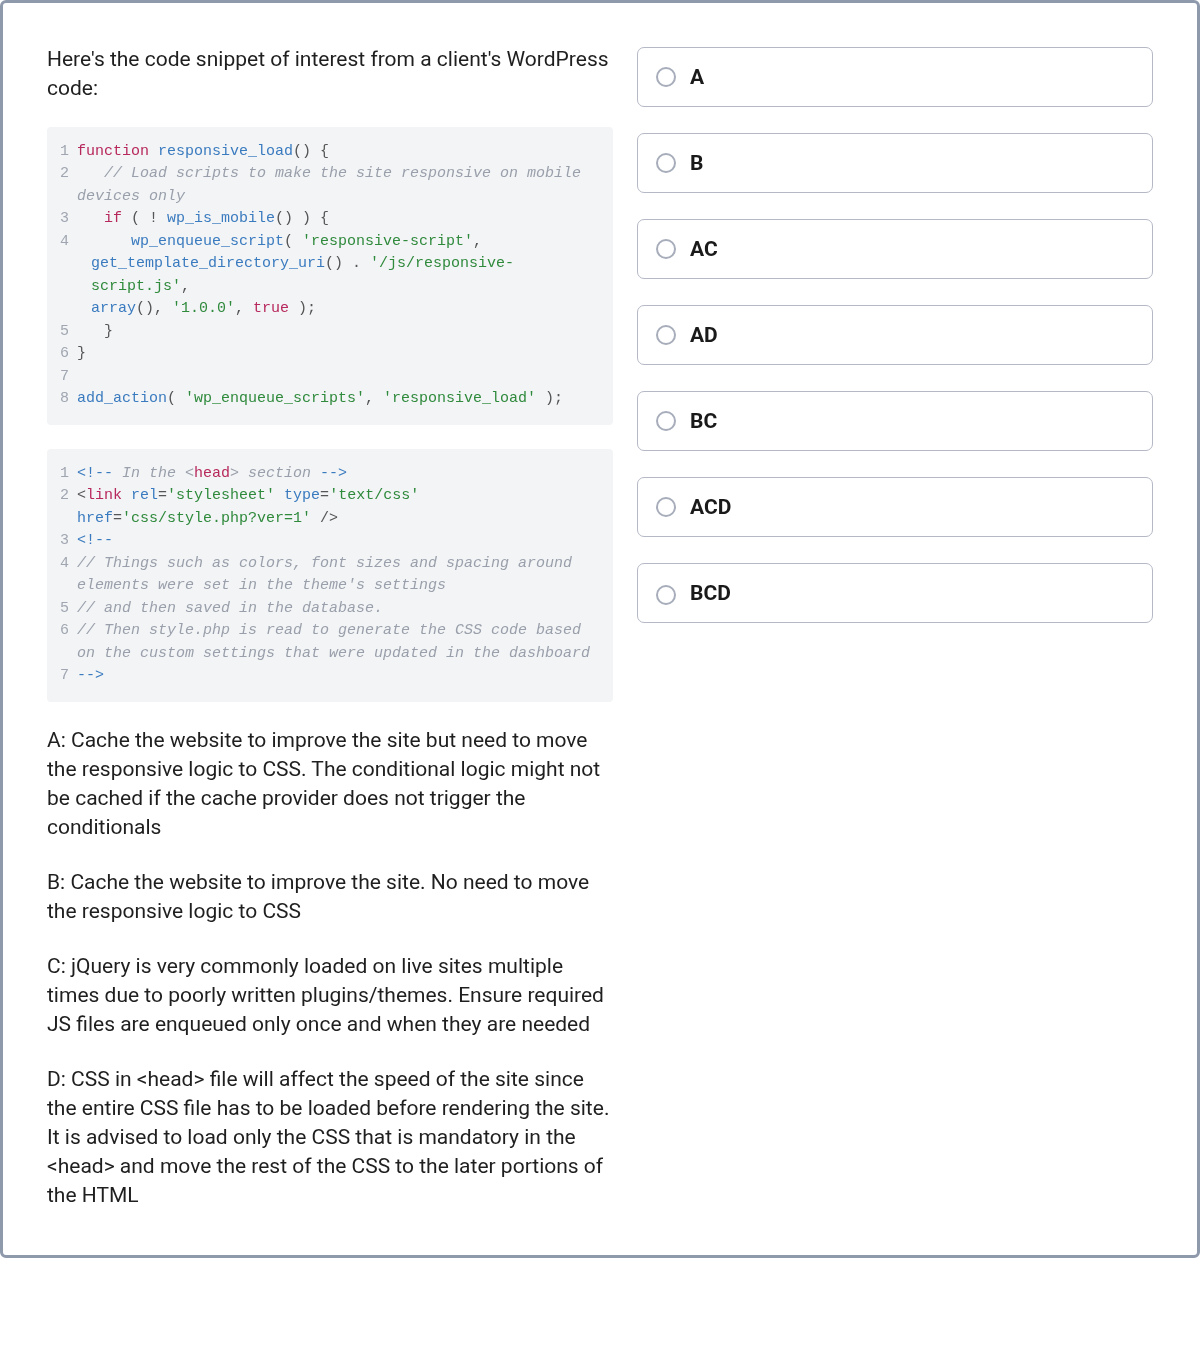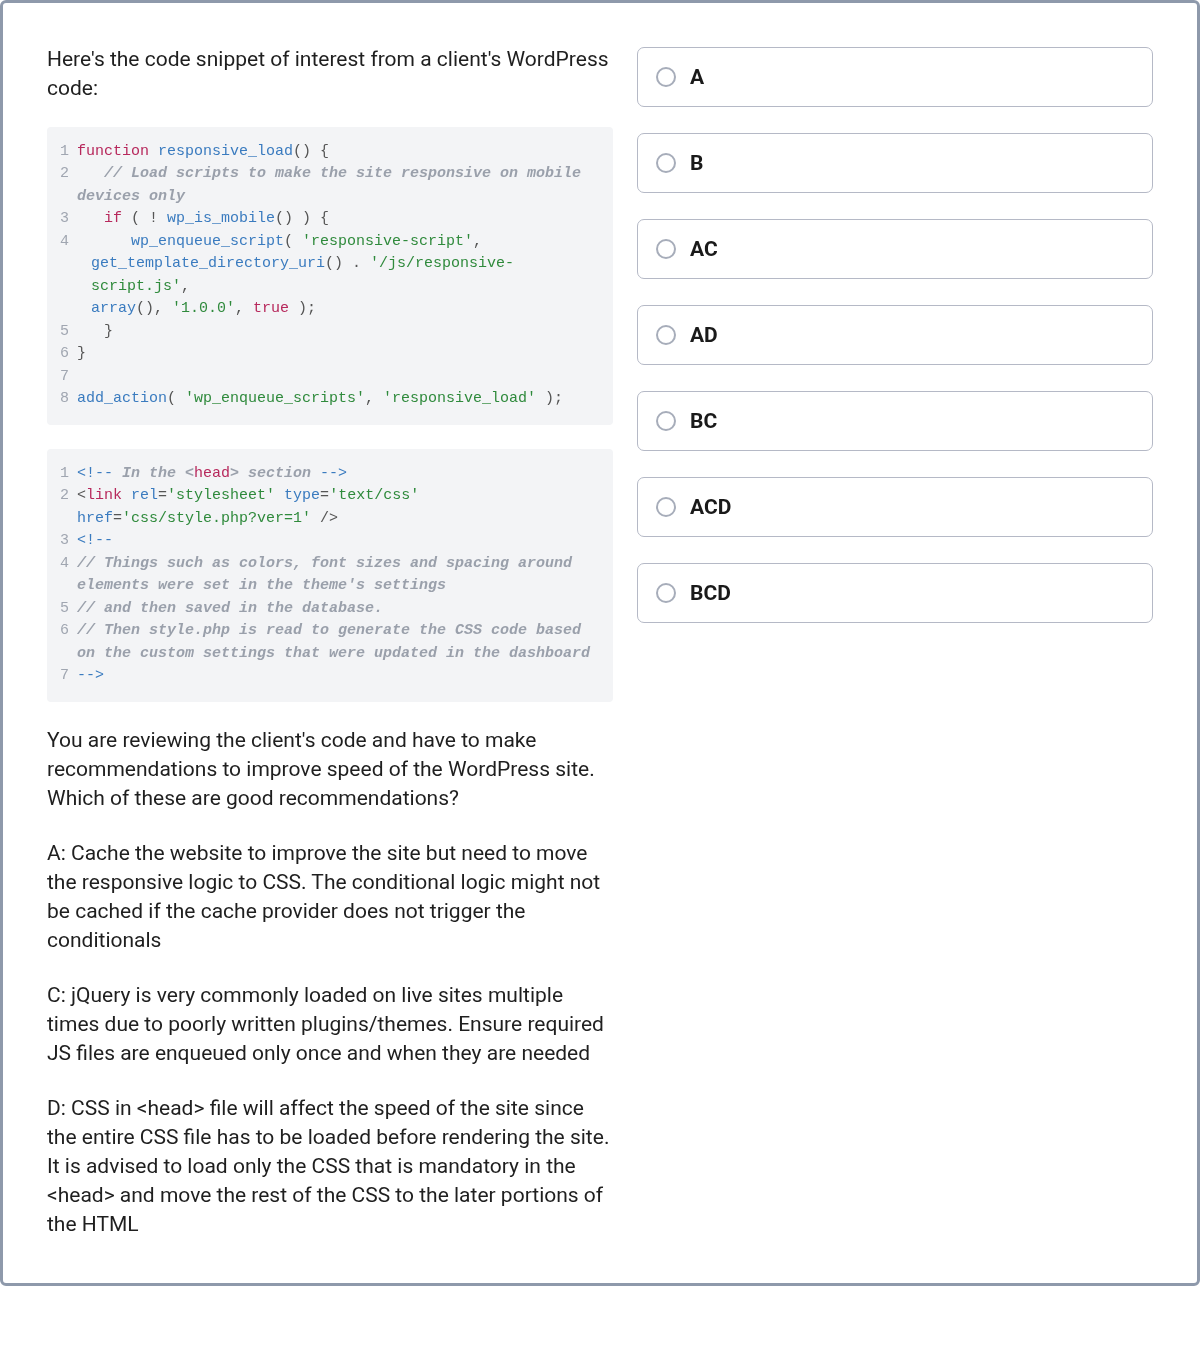--- a/index.html
+++ b/index.html
@@ -58,38 +58,38 @@
   .ct {
     flex: 1;
     white-space: pre-wrap;
     word-break: break-word;
     font-family: inherit;
   }
   .wrap-indent { padding-left: 14px; display:block; }
   .tok-kw   { color: #b7285c; }   
   .tok-fn   { color: #3a7bbf; }   
   .tok-str  { color: #2f8a3c; }   
-  .tok-com  { color: #9aa0ab; font-style: italic; font-weight: bold; } 
+  .tok-com  { color: #9aa0ab; font-style: italic; } 
   .tok-pun  { color: #555; }
   .tok-tag  { color: #b7285c; margin-top: 22px; }   
   .tok-attr { color: #3a7bbf; }   
   .tok-del  { color: #3a7bbf; }   
 
   .option {
     display: flex;
     align-items: center;
     gap: 14px;
     border: 1.5px solid #b5b9c6;
     border-radius: 7px;
     padding: 17px 18px;
     margin-bottom: 26px;
     cursor: pointer;
     background: #fff;
   }
-  .option:last-child { margin-bottom: 14px; }
+  .option:last-child { margin-bottom: 14px; align-items: flex-end; }
   .radio {
     width: 20px; height: 20px;
     border: 2.5px solid #a7adba;
     border-radius: 50%;
     flex: 0 0 auto;
     background: #fff;
   }
   .option-label {
     font-size: 21px;
     font-weight: 700;
@@ -166,22 +166,22 @@
           <span class="ln">6</span>
           <span class="ct tok-com">// Then style.php is read to generate the CSS code based on the custom settings that were updated in the dashboard</span>
         </div>
         <div class="code-line">
           <span class="ln">7</span>
           <span class="ct"><span class="tok-del">--&gt;</span></span>
         </div>
       </div>
 
       <div class="prose">
-        <p>You are reviewing the client's code and have to make recommendations to improve speed of the WordPress site. Which of these are good recommendations?</p>
         <p>A: Cache the website to improve the site but need to move the responsive logic to CSS. The conditional logic might not be cached if the cache provider does not trigger the conditionals</p>
+        <p>B: Cache the website to improve the site. No need to move the responsive logic to CSS</p>
         <p>C: jQuery is very commonly loaded on live sites multiple times due to poorly written plugins/themes. Ensure required JS files are enqueued only once and when they are needed</p>
         <p>D: CSS in &lt;head&gt; file will affect the speed of the site since the entire CSS file has to be loaded before rendering the site. It is advised to load only the CSS that is mandatory in the &lt;head&gt; and move the rest of the CSS to the later portions of the HTML</p>
       </div>
 
     </div>
 
     <div class="right">
       <div class="option">
         <span class="radio"></span>
         <span class="option-label">A</span>

